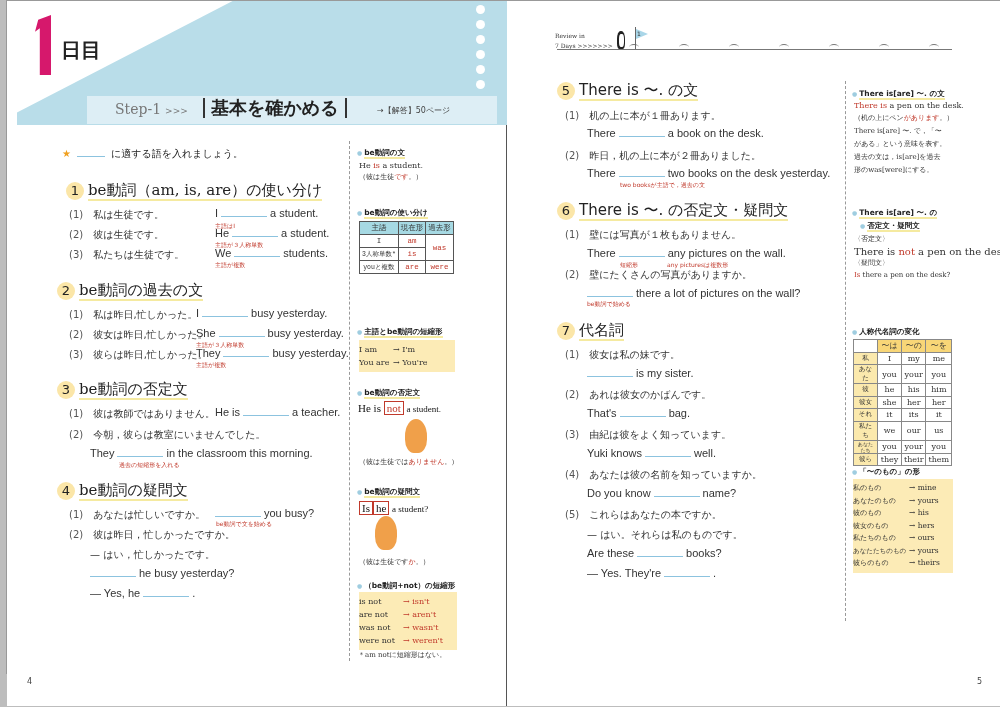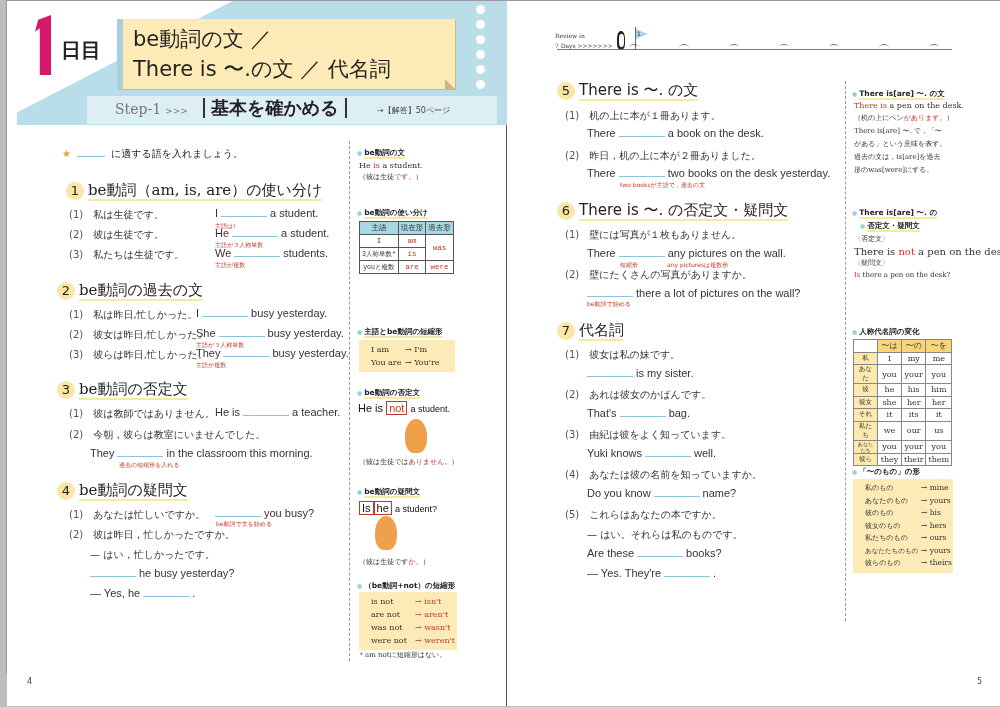--- a/index.html
+++ b/index.html
@@ -43,24 +43,24 @@
 .sh .u{border-bottom:2px solid #f5eaa0}
 .st{position:absolute;font-size:8px;color:#333;white-space:nowrap;font-family:"DejaVu Serif",serif;line-height:13px}
 .red{color:#c0392b}
 table.bt{position:absolute;border-collapse:collapse;font-family:Liberation Mono, monospace;font-size:7.5px}
 table.bt td{border:1px solid #555;text-align:center;padding:1px 2px;height:13px}
 table.bt .h{background:#a6d9e3}
 table.pt{position:absolute;border-collapse:collapse;font-family:"DejaVu Serif",serif;font-size:8px}
 table.pt td{border:1px solid #888;text-align:center;padding:0 2px;height:12.5px;width:24px}
 table.pt .h{background:#f8d677}
 table.pt .rh{background:#fbe9ad;font-size:6.5px}
-.ybox{position:absolute;background:#fcebb6;padding:3px 12px;font-family:"DejaVu Serif",serif;font-size:8px;line-height:13px}
+.ybox{position:absolute;background:#fcebb6;padding:3px 0;font-family:"DejaVu Serif",serif;font-size:8px;line-height:13px}
 .ybox div{white-space:nowrap}
 .arrow{display:inline-block;width:34px}
-.hand{position:absolute;font-family:Liberation Sans, sans-serif;font-size:11px;color:#111;white-space:nowrap}
+.hand{position:absolute;font-family:Liberation Serif, serif;font-size:11px;color:#111;white-space:nowrap}
 .boxw{display:inline-block;border:1.5px solid #c0392b;padding:0 2px;background:#fff}
 .bear{position:absolute;width:22px;height:34px;background:#f0a04a;border-radius:50% 50% 40% 40%}
 .pnum{position:absolute;bottom:20px;font-size:8px;color:#444}
 
 .review{position:absolute;left:48px;top:30px;font-family:"DejaVu Serif",serif;font-size:6px;color:#333;line-height:10px}
 .timeline{position:absolute;left:50px;top:48px;width:395px;height:1px;background:#777}
 .bump{position:absolute;top:-5px;width:10px;height:6px;border-top:1px solid #777;border-radius:50% 50% 0 0}
 .penguin{position:absolute;left:110px;top:30px;width:8px;height:18px;background:#222;border-radius:45% 45% 30% 30%}
 .penguin::after{content:"";position:absolute;left:2px;top:3px;width:5px;height:13px;background:#fff;border-radius:40%}
 .flagpole{position:absolute;left:128px;top:26px;width:1px;height:22px;background:#666}
@@ -70,25 +70,20 @@
 </head>
 <body>
 
 <div class="spread">
 
   <div class="page page-left">
     <div class="hdr-bg"></div>
     <div class="step-band"></div>
     <div class="day-num"></div>
     <div class="day-label">日目</div>
-    <div class="title-card">
-      <div class="title-l1">be動詞の文 ／</div>
-      <div class="title-l2">There is 〜.の文 ／ 代名詞</div>
-      <div class="fold"></div>
-    </div>
     <div class="holes">
         <span></span>
         <span></span>
         <span></span>
         <span></span>
         <span></span>
         <span></span>
       </div>
     <div class="step-label"><span>Step-1</span><span class="step-arrows">&gt;&gt;&gt;</span></div>
     <div class="step-title">基本を確かめる</div>

